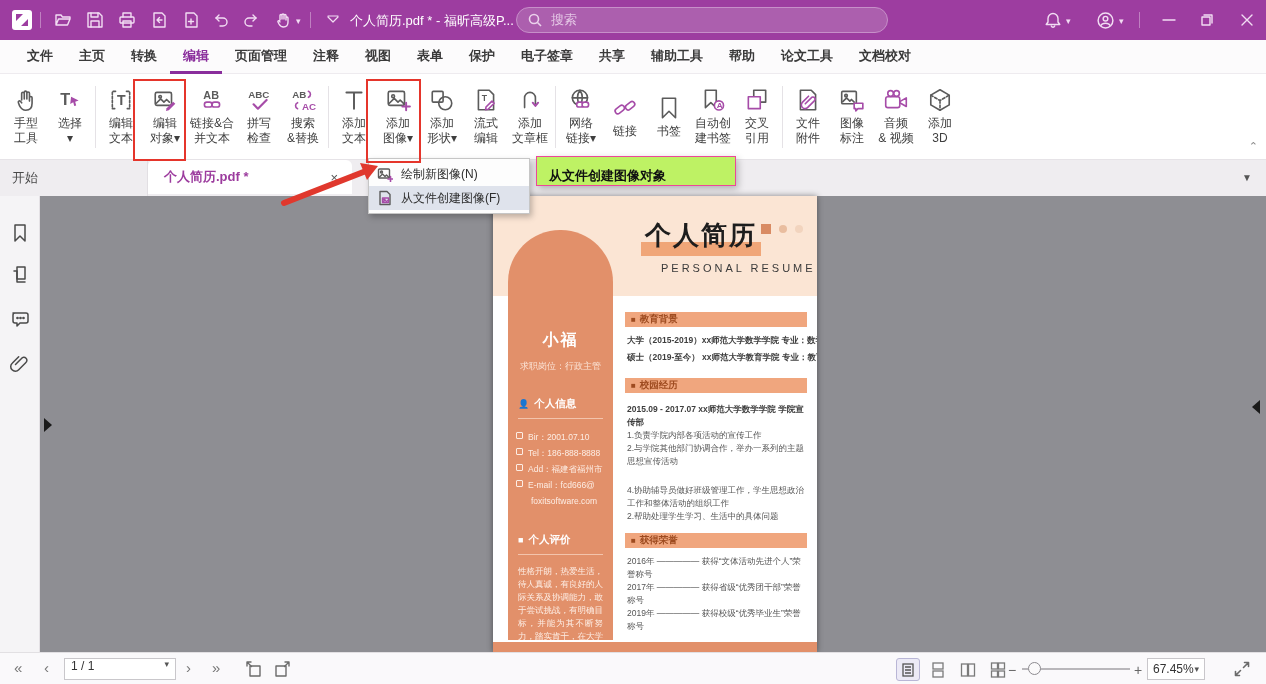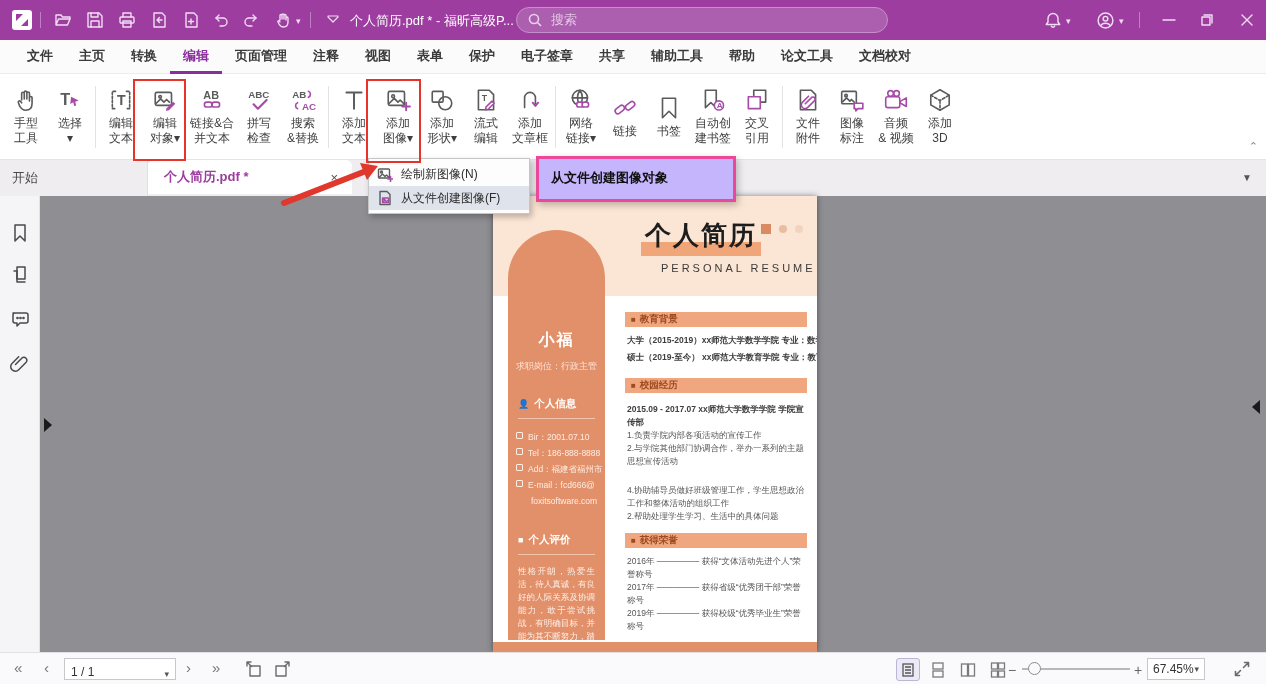--- a/index.html
+++ b/index.html
@@ -55,21 +55,21 @@
   
   .page { position:absolute; left:453px; top:0; width:324px; height:456px; background:#fff; box-shadow:0 0 6px rgba(0,0,0,.45); overflow:hidden; }
   .page-header { position:absolute; left:0; top:0; width:324px; height:100px; background:#FBE5D4; }
   .r-titleblock { position:absolute; left:148px; top:22px; }
   .r-title { font-size:26px; font-weight:bold; color:#1d1d1d; display:inline-block; background:linear-gradient(transparent 62%, #F0A678 62%); padding:0 4px 3px; letter-spacing:2px; }
   .r-subtitle { font-size:11px; letter-spacing:3px; color:#3a3a3a; margin-top:6px;padding-left:20px; }
   .decor { position:absolute; right:14px; top:28px; display:flex; gap:8px; align-items:center; }
   .decor .sq { width:10px; height:10px; background:#D98B63; }
   .decor .c1 { width:8px; height:8px; border-radius:50%; background:#E9BD9F; }
   .decor .c2 { width:8px; height:8px; border-radius:50%; background:#F2D4BE; }
-  .col { position:absolute; left:15px; top:34px; width:97px; height:410px; background:#E2906A; border-radius:52px 52px 0 0; color:#fff; }
+  .col { position:absolute; left:15px; top:34px; width:105px; height:410px; background:#E2906A; border-radius:52px 52px 0 0; color:#fff; }
   .col-name { text-align:center; margin-top:100px; font-size:16px; font-weight:bold; letter-spacing:2px; }
   .col-job { text-align:center; margin-top:9px; font-size:9px; color:#FBE3D6; }
   .col-sec { margin:24px 10px 0; font-size:10.5px; font-weight:bold; display:flex; align-items:center; gap:5px; }
   .col-sec .glyph { font-size:9px; }
   .col-hr { margin:7px 10px 0; border-top:1px solid #F3C4AC; }
   .col-contacts { margin:10px 8px 0; font-size:8.5px; line-height:16px; color:#FDEDE4; }
   .col-contacts div { white-space:nowrap; }
   .col-contacts div::before { content:""; display:inline-block; width:5px; height:5px; border:1px solid #FDEDE4; border-radius:1px; margin-right:5px; vertical-align:1px; }
   .col-contacts div.cont::before { border:none; width:10px; }
   .col-eval { margin:10px 10px 0; font-size:8.5px; line-height:13px; color:#FDEDE4; text-align:justify; }
@@ -78,21 +78,21 @@
   .secbar .glyph { font-size:8px; }
   .sec-body { padding:7px 0 0 2px; font-size:8.5px; color:#555; line-height:13px; }
   .sec-body .bold { font-weight:bold; color:#3E3E3E; margin-top:3px; }
   .edu-line { font-weight:bold; color:#3E3E3E; margin-bottom:4px; white-space:nowrap; }
   .gap-e { height:10px; } .gap-c { height:8px; } .gap-h { height:10px; }
   .page-footer { position:absolute; left:0; bottom:0; width:324px; height:10px; background:#E2906A; }
 
   
   .statusbar { position:absolute; left:0; top:652px; width:1266px; height:32px; background:#FAF9FB; border-top:1px solid #E2E0E3; }
   .nav-ch { position:absolute; top:6px; font-size:15px; color:#777; }
-  .pagebox { position:absolute; left:64px; top:5px; width:112px; height:22px; border:1px solid #C9C7CB; background:#fff; font-size:12px; color:#333; display:flex; align-items:flex-end; padding:0 6px; }
+  .pagebox { position:absolute; left:64px; top:5px; width:112px; height:22px; border:1px solid #C9C7CB; background:#fff; font-size:12px; color:#333; display:flex; align-items:flex-start; padding:0 6px; }
   .pagebox .cv { flex:1; }
   .pagebox .caret { font-size:9px; color:#555; }
   .sb-btn { position:absolute; top:6px; width:20px; height:20px; }
   .sb-btn svg { stroke:#6B6B6B; fill:none; stroke-width:1.4; stroke-linecap:round; stroke-linejoin:round; }
   .viewbtn { position:absolute; top:5px; width:24px; height:23px; display:flex; align-items:center; justify-content:center; border-radius:3px; }
   .viewbtn svg { stroke:#7A7A7A; fill:none; stroke-width:1.3; }
   .viewbtn.active { background:#ECEAF6; border:1px solid #B9B6D6; }
   .viewbtn.active svg { stroke:#555; }
   .zoom-minus,.zoom-plus { position:absolute; top:9px; color:#666; font-size:14px; }
   .slider-track { position:absolute; left:1022px; top:15px; width:108px; height:2px; background:#B9B7BB; }
@@ -105,21 +105,21 @@
   
   .redbox { position:absolute; border:2px solid #E5352B; z-index:30; }
   .redbox1 { left:133px; top:79px; width:53px; height:82px; }
   .redbox2 { left:366px; top:79px; width:55px; height:84px; }
   .red-arrow { position:absolute; left:270px; top:155px; width:120px; height:60px; z-index:40; }
   .dropdown { position:absolute; left:368px; top:158px; width:162px; background:#FDFDFD; border:1px solid #C6C6C6; box-shadow:2px 3px 6px rgba(0,0,0,.25); z-index:25; padding:3px 0; }
   .dd-item { height:24px; display:flex; align-items:center; gap:8px; padding:0 8px; font-size:12px; color:#2d2d2d; }
   .dd-item.hl { background:#DFE3EC; }
   .dd-item svg { width:16px; height:16px; stroke:#5B5B5B; fill:none; stroke-width:1.4; stroke-linecap:round; stroke-linejoin:round; flex:none; }
   .dd-item .pp { stroke:#A64CA8; }
-  .tooltip { position:absolute; left:536px; top:156px; width:200px; background:#c4b5fd; border:3px solid #ec4899; box-shadow:2px 3px 7px rgba(0,0,0,.25); z-index:25; padding:10px 12px 12px; }
+  .tooltip { position:absolute; left:536px; top:156px; width:200px; background:#bef264; border:1px solid #ec4899; box-shadow:2px 3px 7px rgba(0,0,0,.25); z-index:25; padding:10px 12px 0; }
   .tt-title { font-size:13px; font-weight:bold; color:#111; }
   .tt-body { font-size:12px; color:#333; line-height:18px; margin-top:8px; }
 </style>
 </head>
 <body>
 
 <div class="titlebar">
   <div class="tb-logo">
     <svg width="14" height="14" viewBox="0 0 14 14">
         <path d="M1 13L13 1M1 1h7L1 8z M13 13H6l7-7z" fill="#9D3DA0" stroke="none"></path>

